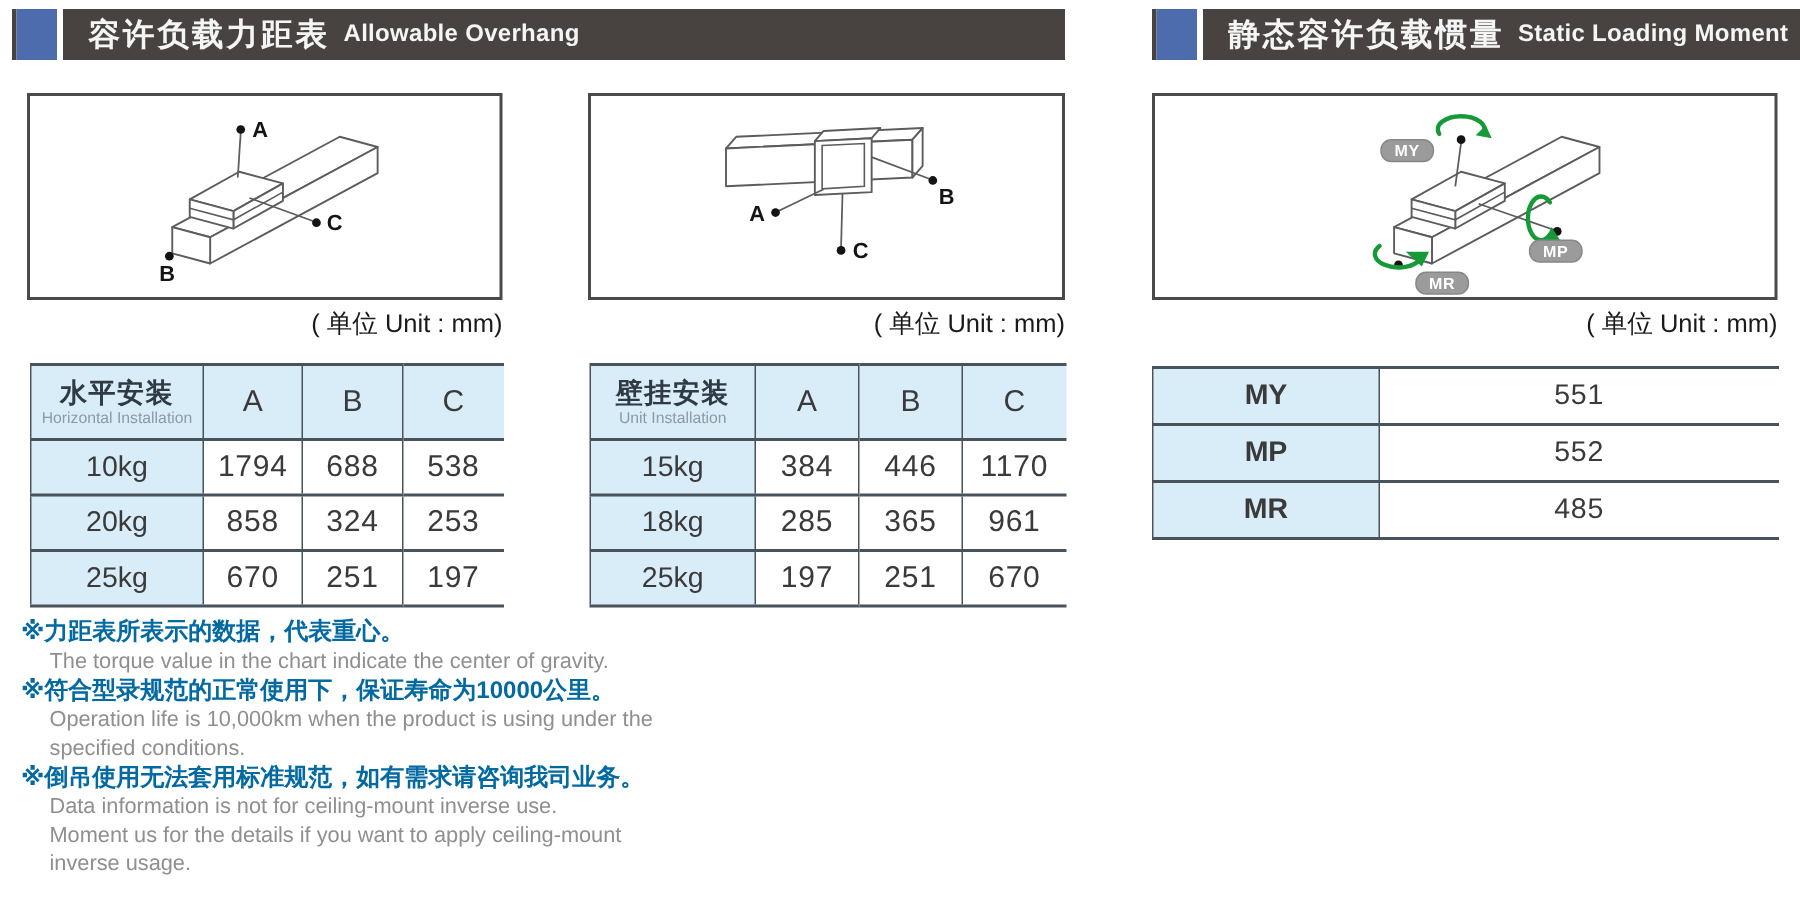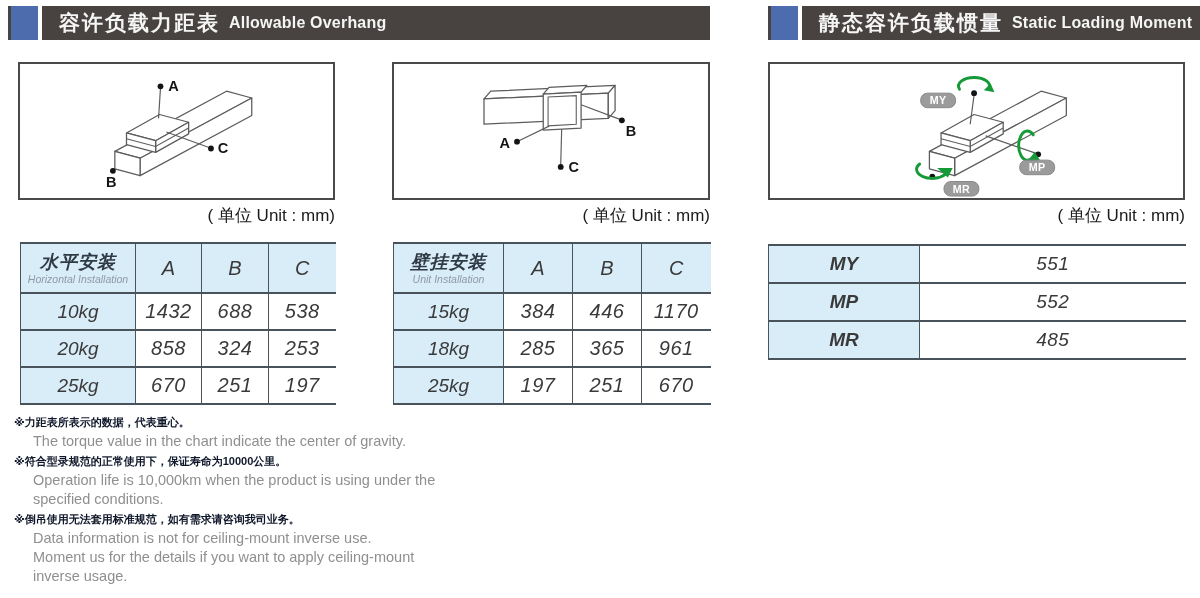--- a/index.html
+++ b/index.html
@@ -42,40 +42,40 @@
   .unit{position:absolute;top:204px;width:210px;font-size:17px;color:#1a1a1a;
         text-align:right;white-space:nowrap;}
   #unit1{left:125px;}
   #unit2{left:500px;}
   #unit3{left:975px;}
 
   
   table.spec{border-collapse:collapse;table-layout:fixed;position:absolute;background:#fff;}
   table.spec td{border-top:2px solid #49535c;border-bottom:2px solid #49535c;
                 border-left:1px solid #49535c;border-right:1px solid #49535c;
-                text-align:center;vertical-align:middle;color:#3a3a3a;padding:0;font-style:italic;}
+                text-align:center;vertical-align:middle;color:#3a3a3a;padding:0;}
   table.spec td:last-child{border-right:none;}
   table.spec td.head{background:#d9edf8;}
   #table-h{left:20px;top:242px;width:315px;}
   #table-w{left:393px;top:242px;width:317px;}
   #table-m{left:768px;top:244px;width:417px;}
   .hrow{height:50px;}
   .drow{height:37px;}
   .mrow{height:38px;}
   .th-zh{font-size:18px;font-weight:bold;color:#2f3a44;line-height:21px;letter-spacing:1px;}
   .th-en{font-size:10.5px;color:#8d9aa3;line-height:12px;}
   .colhead{font-size:20px;color:#2f3a44;}
   .loadcell{font-size:19px;color:#333;}
   .valcell{font-size:20px;letter-spacing:0.5px;color:#3a3a3a;}
   .mlabel{font-size:19px;font-weight:bold;color:#2f3a44;}
   .mval{font-size:19px;color:#3a3a3a;letter-spacing:0.5px;}
 
   
   .notes{position:absolute;left:14px;top:412px;width:500px;}
-  .nzh{color:#0f172a;font-weight:bold;font-size:11px;line-height:20px;white-space:nowrap;}
+  .nzh{color:#0369a1;font-weight:bold;font-size:16px;line-height:20px;white-space:nowrap;}
   .nen{color:#8f8f8f;font-size:14.5px;line-height:19px;margin-left:19px;white-space:nowrap;}
   .nen.i2{}
 </style>
 </head>
 <body>
 
 <div class="page">
 
   <div class="hdr" id="hdr-left">
     <div class="sliver"></div>
@@ -191,21 +191,21 @@
       <td class="head">
         <div class="th-zh">水平安装</div>
         <div class="th-en">Horizontal Installation</div>
       </td>
       <td class="head colhead">A</td>
       <td class="head colhead">B</td>
       <td class="head colhead">C</td>
     </tr>
     <tr class="drow">
       <td class="head loadcell">10kg</td>
-      <td class="valcell">1432</td>
+      <td class="valcell">1794</td>
       <td class="valcell">688</td>
       <td class="valcell">538</td>
     </tr>
     <tr class="drow">
       <td class="head loadcell">20kg</td>
       <td class="valcell">858</td>
       <td class="valcell">324</td>
       <td class="valcell">253</td>
     </tr>
     <tr class="drow">

